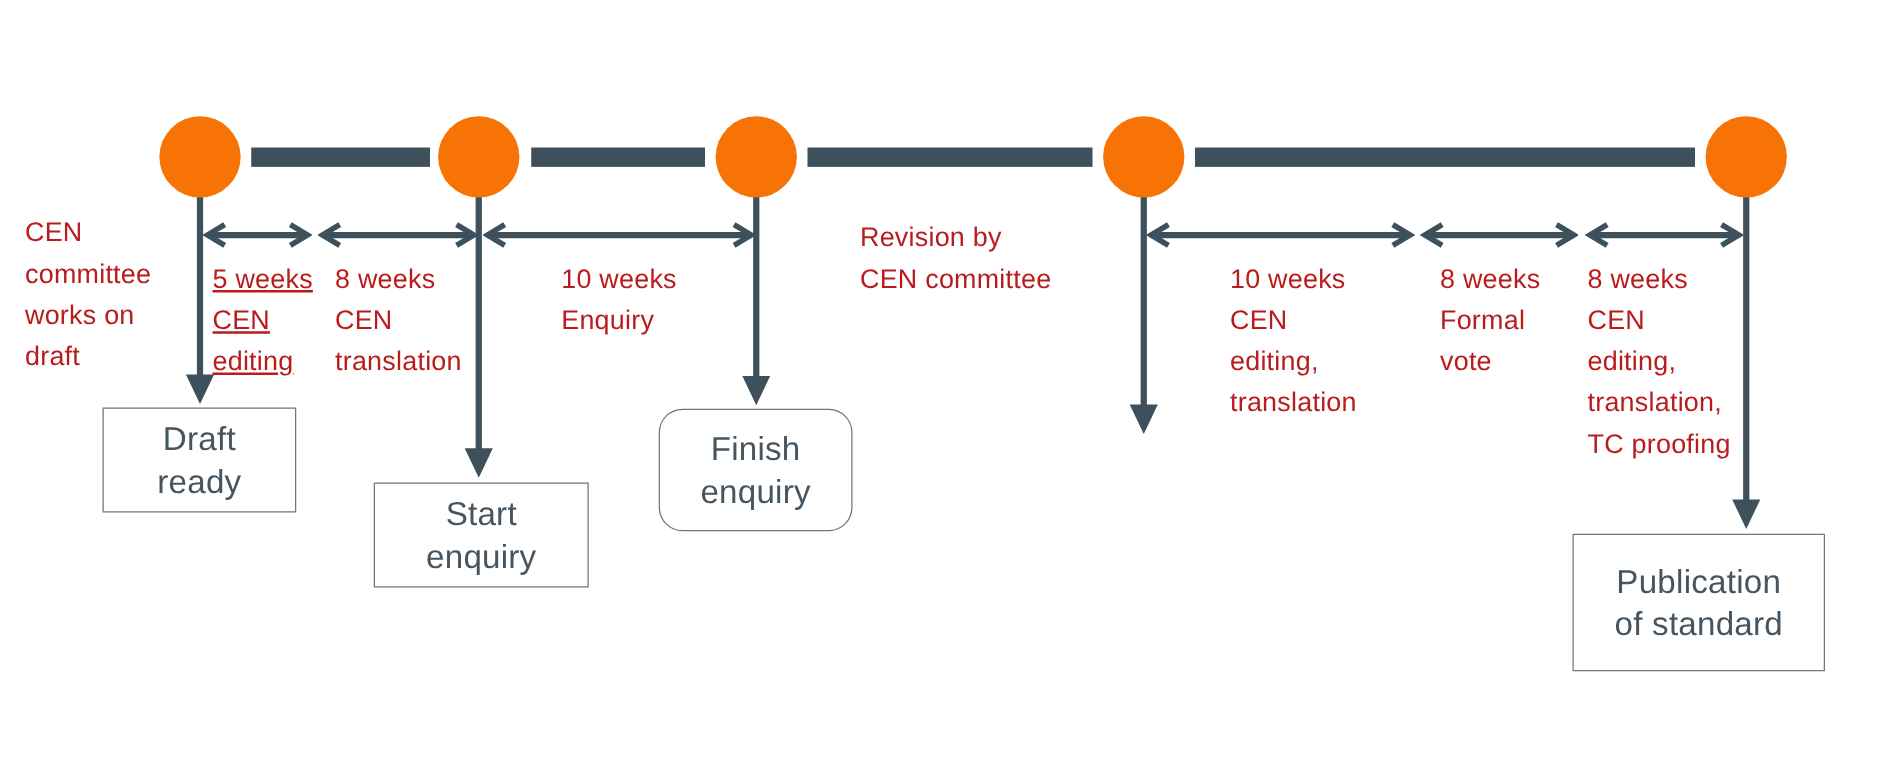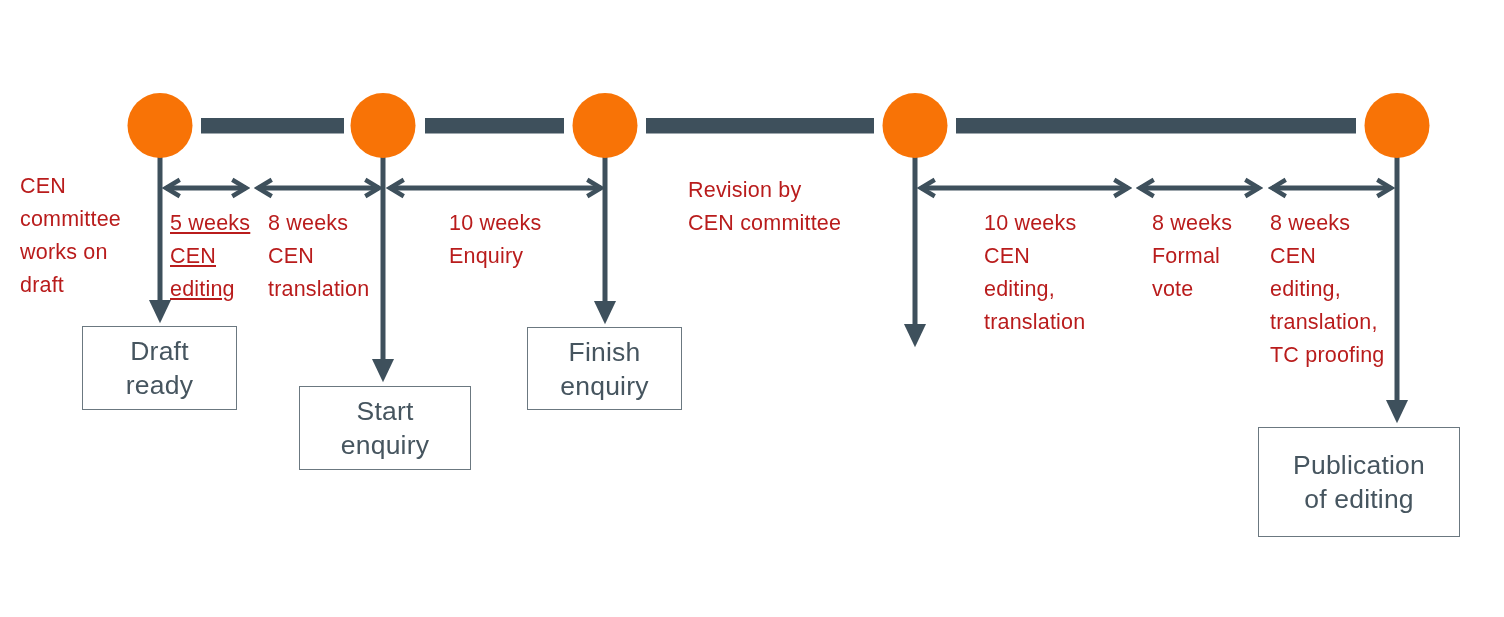--- a/index.html
+++ b/index.html
@@ -24,21 +24,21 @@
   .left-note{left:20px;top:170px;}
   .revision-note{left:688px;top:174px;}
   .dur-a{left:170px;top:207px;text-decoration:underline;}
   .dur-b{left:268px;top:207px;}
   .dur-c{left:449px;top:207px;}
   .dur-d{left:984px;top:207px;}
   .dur-e{left:1152px;top:207px;}
   .dur-f{left:1270px;top:207px;}
   .box-draft{left:82px;top:326px;width:155px;height:84px;}
   .box-start{left:299px;top:386px;width:172px;height:84px;}
-  .box-finish{left:527px;top:327px;width:155px;height:83px;}
+  .box-finish{left:527px;top:327px;width:155px;height:98px;border-radius:19px;}
   .box-submit{left:813px;top:350px;width:201px;height:107px;}
   .box-publication{left:1258px;top:427px;width:202px;height:110px;}
 </style>
 </head>
 <body>
 
 <div class="canvas">
 
   <svg width="1504" height="617" viewBox="0 0 1504 617">
     <defs>
@@ -103,15 +103,15 @@
 translation,
 TC proofing</div>
 
   <div class="box box-draft">Draft
 ready</div>
   <div class="box box-start">Start
 enquiry</div>
   <div class="box box-finish">Finish
 enquiry</div>
   <div class="box box-publication">Publication
-of editing</div>
+of standard</div>
 
 </div>
 
 </body></html>

